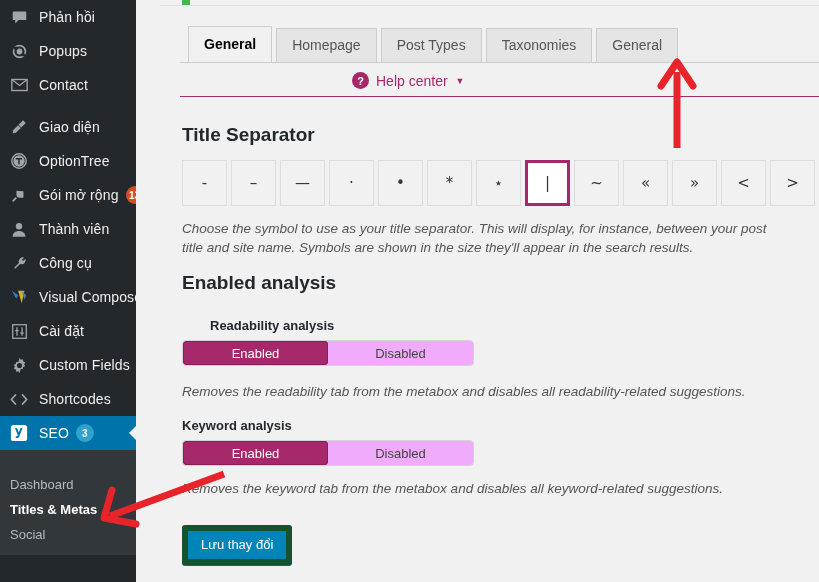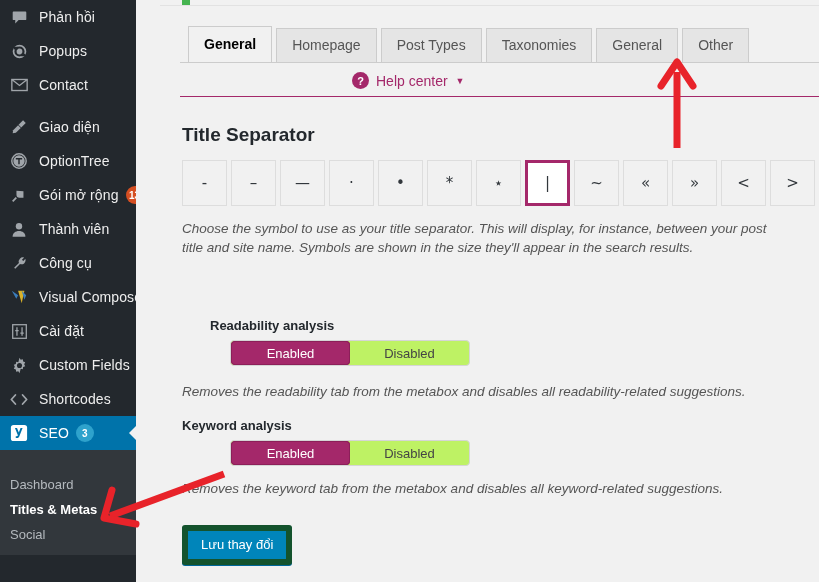--- a/index.html
+++ b/index.html
@@ -185,26 +185,25 @@
   }
   .sep-btn.sel {
     border: 3px solid #a4286a;
     background: #fff;
   }
 
   
   .toggle {
     position: absolute; left: 182px;
     display: flex;
-    width: 240px; height: 26px;
+    width: 292px; height: 26px;
     border-radius: 4px;
     overflow: hidden;
-    background: #bef264;
+    background: #f0abfc;
     border: 1px solid #d5d5d5;
-    margin-left: 48px;
   }
   .toggle .opt {
     flex: 1;
     display: flex; align-items: center; justify-content: center;
     font-size: 13px;
     color: #444;
   }
   .toggle .opt.on {
     background: #a4286a;
     color: #fff;
@@ -381,21 +380,20 @@
 
     <div class="green-dot"></div>
     <div class="top-rule"></div>
 
     <div id="tabs">
       <div class="tab active">General</div>
       <div class="tab">Homepage</div>
       <div class="tab">Post Types</div>
       <div class="tab">Taxonomies</div>
       <div class="tab">General</div>
-      <div class="tab">Other</div>
     </div>
     <div class="tab-underline"></div>
 
     <div id="helpcenter">
       <span class="qmark">?</span>
       <span>Help center</span>
       <span class="caret">▼</span>
     </div>
     <div class="magenta-rule" style="left:20px;top:96px;width:639px;"></div>
 
@@ -412,20 +410,21 @@
       <div class="sep-btn sel">|</div>
       <div class="sep-btn">~</div>
       <div class="sep-btn">«</div>
       <div class="sep-btn">»</div>
       <div class="sep-btn">&lt;</div>
       <div class="sep-btn">&gt;</div>
     </div>
 
     <div class="desc" style="left:22px;top:219px;width:600px;">Choose the symbol to use as your title separator. This will display, for instance, between your post title and site name. Symbols are shown in the size they'll appear in the search results.</div>
 
+    <div class="sec-title" style="left:22px;top:272px;">Enabled analysis</div>
 
     <div class="field-label" style="left:22px;top:318px;padding-left:28px;">Readability analysis</div>
     <div class="toggle" style="left:22px;top:340px;">
       <span class="opt on">Enabled</span>
       <span class="opt">Disabled</span>
     </div>
     <div class="desc" style="left:22px;top:382px;">Removes the readability tab from the metabox and disables all readability-related suggestions.</div>
 
     <div class="field-label" style="left:22px;top:418px;">Keyword analysis</div>
     <div class="toggle" style="left:22px;top:440px;">

